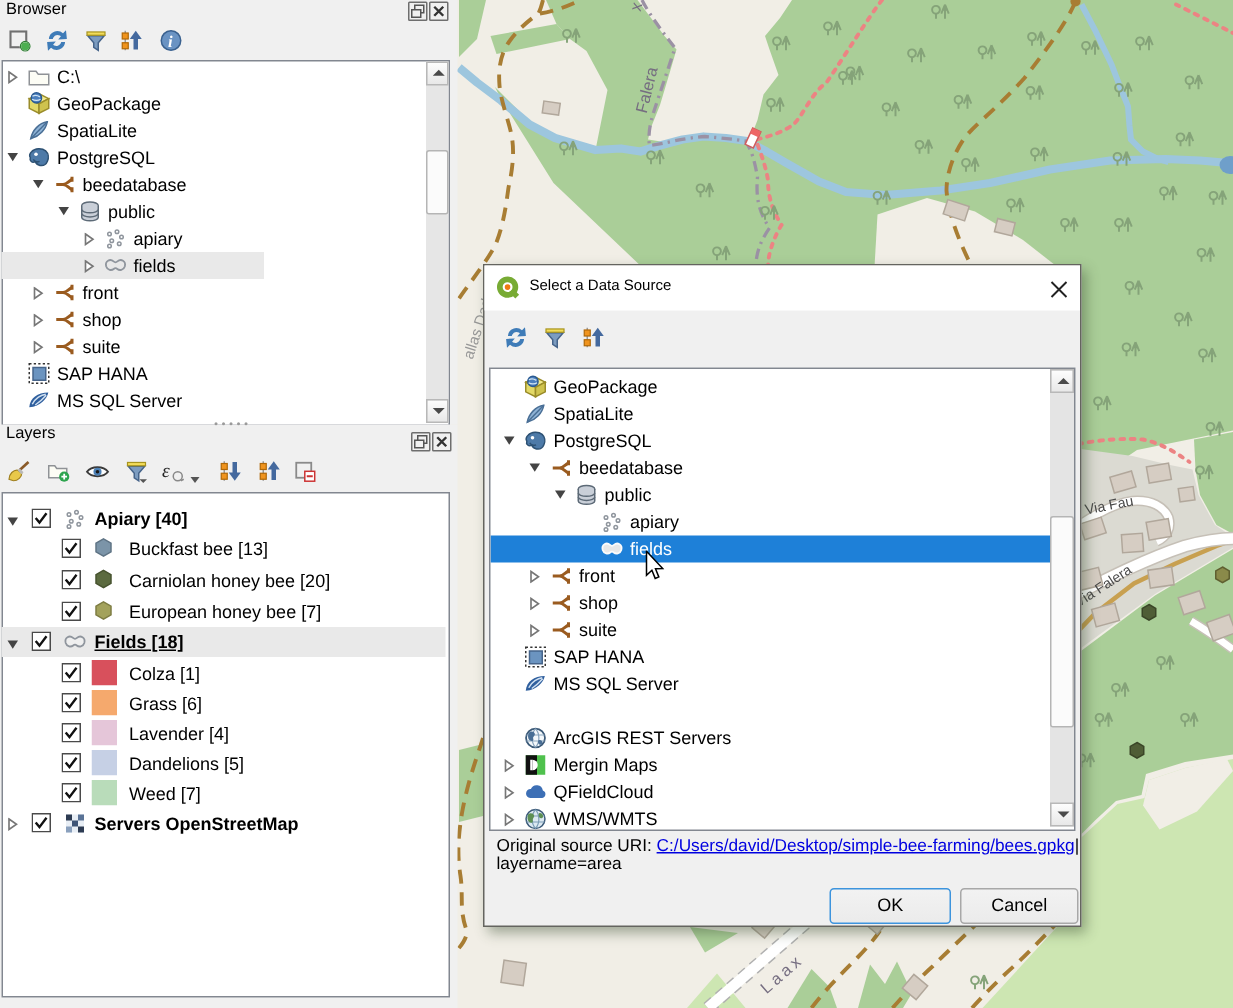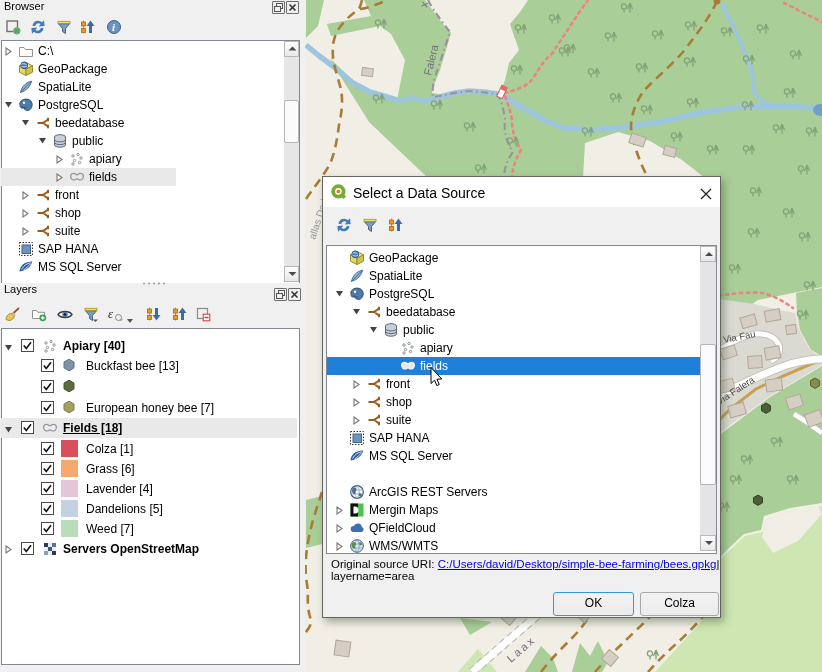--- a/index.html
+++ b/index.html
@@ -713,20 +713,21 @@
             <svg width="13" height="13" viewBox="0 0 13 13">
               <rect x="0.5" y="0.5" width="12" height="12" fill="#fff" stroke="#4a4a4a"></rect>
               <path d="M2.8,6.4 L5.3,9.4 L10,3.2" stroke="#111" stroke-width="1.6" fill="none"></path>
             </svg>
           </span>
           <span class="ticon" style="left:61px;top:1px;width:17px;height:17px;">
             <svg width="16" height="16" viewBox="0 0 16 16">
               <path d="M8,2.2 L13,5.1 V10.9 L8,13.8 L3,10.9 V5.1 Z" fill="#5c6b40" stroke="#47532f" stroke-width="1"></path>
             </svg>
           </span>
+          <span class="lbl" style="left:86px;">Carniolan honey bee [20]</span>
         </div>
         <div class="trow" style="top:115px;width:297px;height:20px;line-height:20px;">
           <span class="cb" style="left:41px;top:3px;">
             <svg width="13" height="13" viewBox="0 0 13 13">
               <rect x="0.5" y="0.5" width="12" height="12" fill="#fff" stroke="#4a4a4a"></rect>
               <path d="M2.8,6.4 L5.3,9.4 L10,3.2" stroke="#111" stroke-width="1.6" fill="none"></path>
             </svg>
           </span>
           <span class="ticon" style="left:61px;top:1px;width:17px;height:17px;">
             <svg width="16" height="16" viewBox="0 0 16 16">
@@ -852,21 +853,21 @@
       </div>
 </div>
 
 <div id="dialog">
  <div id="dtitle">
         <span style="position:absolute;left:8px;top:7px;"><svg width="16" height="16" viewBox="0 0 16 16">
             <circle cx="7.4" cy="7.4" r="5.2" fill="#fff" stroke="#78ab34" stroke-width="3.8"></circle>
             <circle cx="7.4" cy="7.4" r="1.9" fill="#ee7913"></circle>
             <path d="M9.8,9.8 L13.8,13.8" stroke="#78ab34" stroke-width="3.6"></path>
           </svg></span>
-        <span style="position:absolute;left:30px;top:8px;font-size:14px;">Select a Data Source</span>
+        <span style="position:absolute;left:30px;top:8px;font-size:10px;">Select a Data Source</span>
         <span style="position:absolute;left:377px;top:9px;"><svg width="12" height="12" viewBox="0 0 12 12">
             <path d="M1,1 L11,11 M11,1 L1,11" stroke="#222" stroke-width="1.3"></path>
           </svg></span>
       </div>
  <div id="dtoolbar">
         <span style="position:absolute;left:13px;top:40px;"><svg width="16" height="16" viewBox="0 0 16 16">
             <path d="M2.6,7 A5.6,5.6 0 0 1 12,3.2 L14,1.2 L14.6,7 L8.8,7.4 L10.6,5.1 A3.4,3.4 0 0 0 5.2,7 Z" fill="#3f7cb8"></path>
             <path d="M13.4,9 A5.6,5.6 0 0 1 4,12.8 L2,14.8 L1.4,9 L7.2,8.6 L5.4,10.9 A3.4,3.4 0 0 0 10.8,9 Z" fill="#3f7cb8"></path>
           </svg></span>
         <span style="position:absolute;left:39px;top:40px;"><svg width="16" height="16" viewBox="0 0 16 16">
@@ -1093,21 +1094,21 @@
           <div style="position:absolute;left:0;bottom:0;width:16px;height:16px;background:linear-gradient(#fdfdfd,#e8e8e8);border:1px solid #b8b8b8;box-sizing:border-box;"><svg width="14" height="14" viewBox="0 0 14 14">
               <path d="M4,5 L8,9 L12,5 Z" fill="#4a4a4a"></path>
             </svg></div>
           <div style="position:absolute;left:0px;top:98px;width:16px;height:141px;background:#fbfbfb;border:1px solid #b5b5b5;box-sizing:border-box;border-radius:2px;"></div>
         </div>
       </div>
  <div id="dfooter" style="position:absolute;left:8px;top:381px;font-size:11.5px;color:#000;">
    Original source URI: <span style="color:#0000e0;text-decoration:underline;">C:/Users/david/Desktop/simple-bee-farming/bees.gpkg</span>|<br>layername=area
  </div>
  <div class="btn" id="okbtn" style="left:230px;top:415px;width:79px;border:1px solid #3d94dd;">OK</div>
- <div class="btn" style="left:317px;top:415px;width:77px;">Colza</div>
+ <div class="btn" style="left:317px;top:415px;width:77px;">Cancel</div>
 </div>
 <div style="position: absolute; left: 142px; top: 280px; width: 26px; height: 3px; line-height: 0;"><svg width="26" height="3" viewBox="0 0 26 3">
         <g fill="#9a9a9a">
           <circle cx="2" cy="1.5" r="1"></circle>
           <circle cx="7" cy="1.5" r="1"></circle>
           <circle cx="12" cy="1.5" r="1"></circle>
           <circle cx="17" cy="1.5" r="1"></circle>
           <circle cx="22" cy="1.5" r="1"></circle>
         </g>
       </svg></div>

